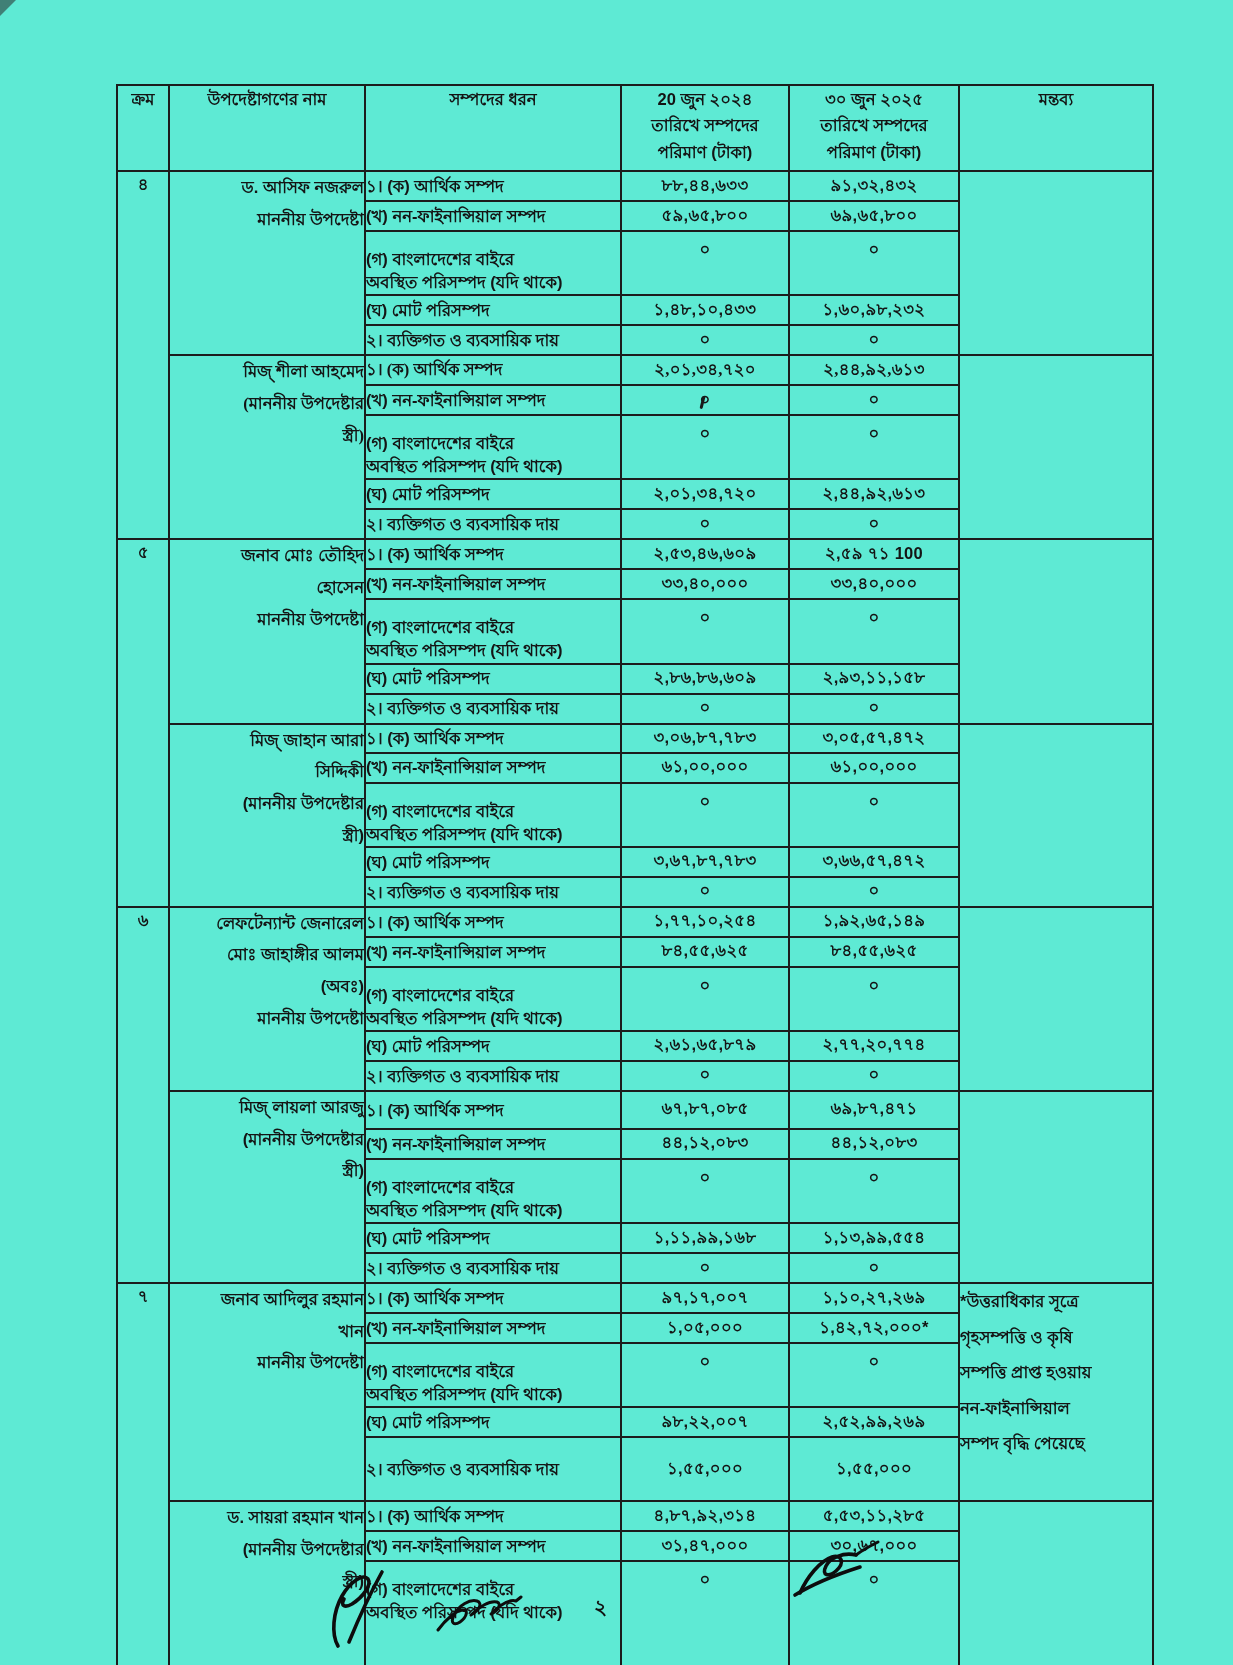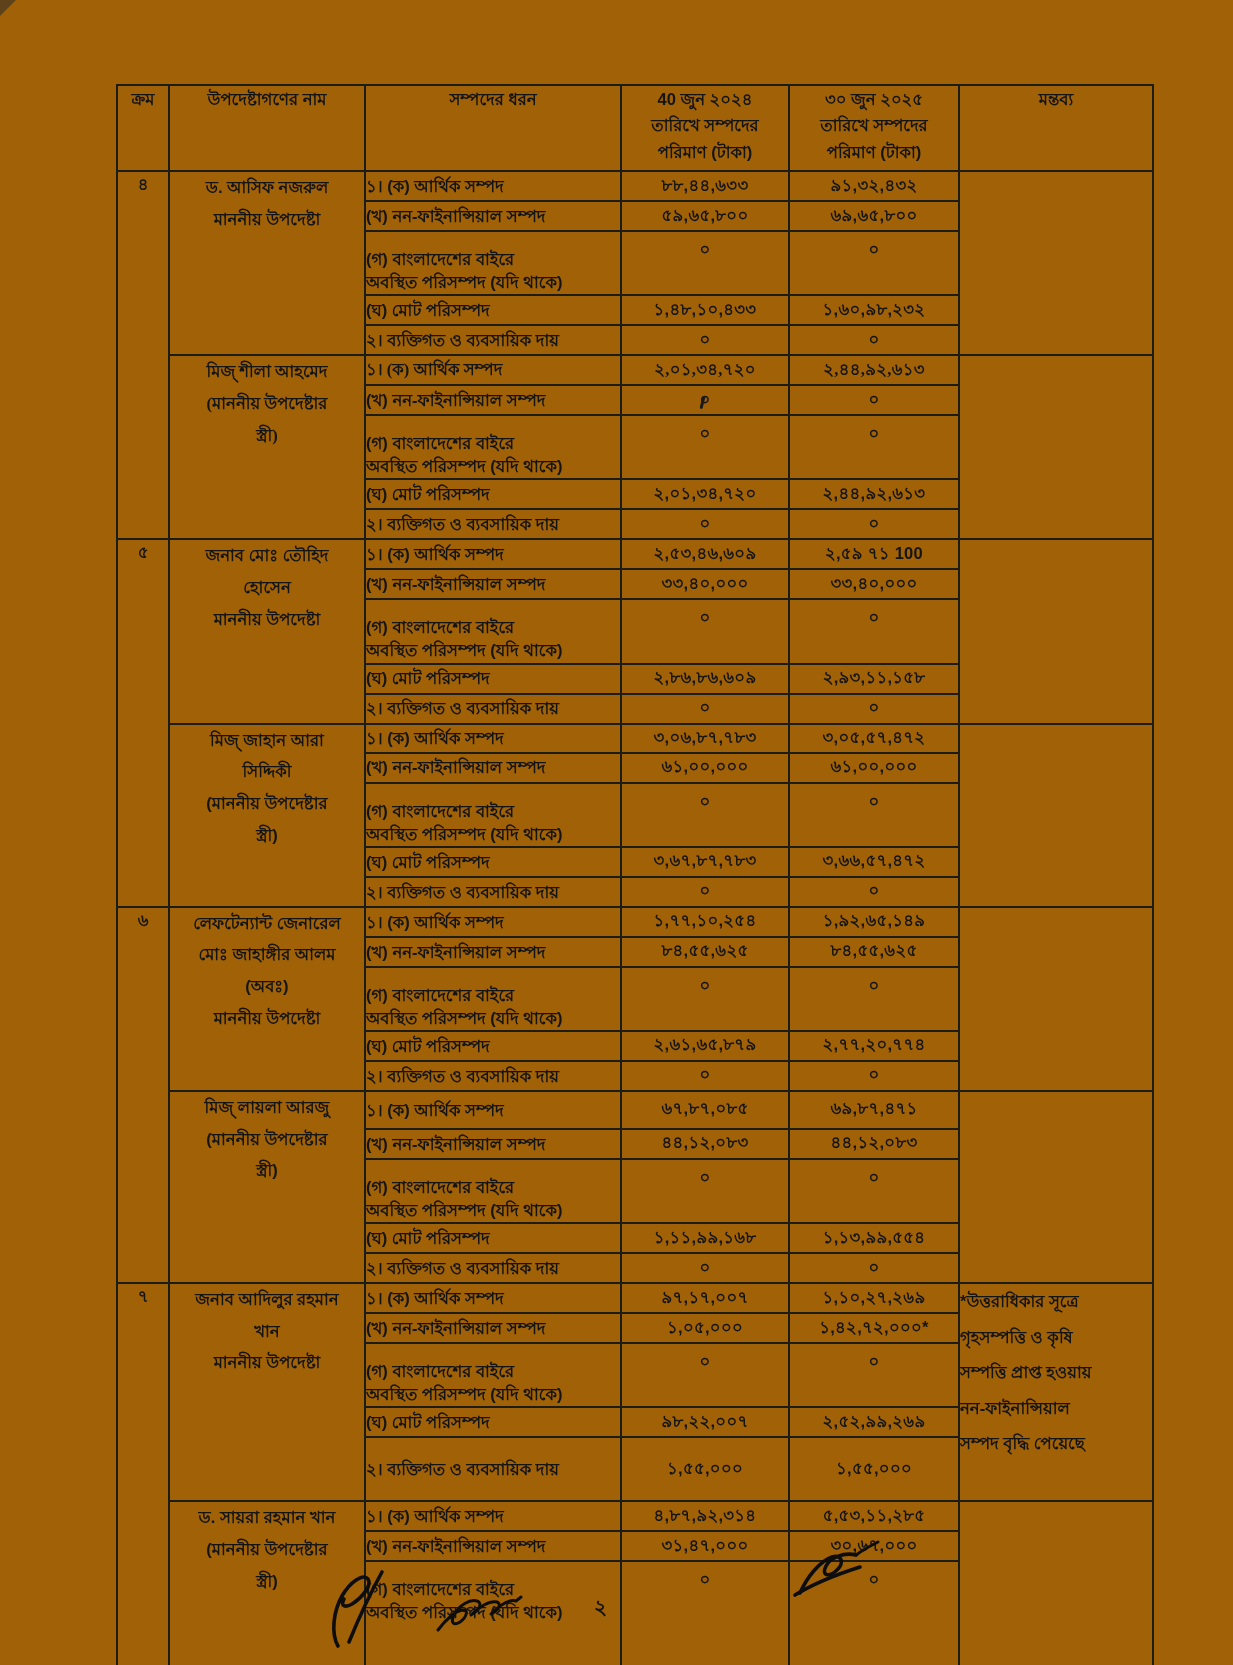--- a/index.html
+++ b/index.html
@@ -1,19 +1,19 @@
 <!DOCTYPE html>
 <html><head>
 <meta charset="utf-8">
 <style>
   html,body{margin:0;padding:0;background:#d8d8d8;}
   .page{
     position:relative;
     width:1233px;height:1665px;
-    background:#a16207;
+    background:#5eead4;
     font-family:"Liberation Sans", sans-serif;
     color:#151515;
     overflow:hidden;
   }
   .corner-shade{
     position:absolute;left:0;top:0;width:0;height:0;
     border-top:16px solid rgba(40,40,40,.55);
     border-right:16px solid transparent;
   }
   table.assets{
@@ -40,21 +40,21 @@
     font-size:17px;
   }
   td.serial{
     text-align:center;
     vertical-align:top;
     padding-top:10px;
     font-size:17px;
   }
   td.name{
     vertical-align:top;
-    text-align:center;
+    text-align:right;
     padding:5px 4px 0 10px;
     line-height:1.92;
     white-space:pre-line;
     font-size:16.5px;
   }
   td.asset{
     text-align:left;
     vertical-align:middle;
     padding:2px 4px 2px 8px;
     line-height:1.35;
@@ -111,21 +111,21 @@
       <col style="width:256px">
       <col style="width:168px">
       <col style="width:170px">
       <col style="width:194px">
     </colgroup>
     <thead>
       <tr>
         <th class="hdr">ক্রম</th>
         <th class="hdr">উপদেষ্টাগণের নাম</th>
         <th class="hdr">সম্পদের ধরন</th>
-        <th class="hdr">40 জুন ২০২৪
+        <th class="hdr">20 জুন ২০২৪
 তারিখে সম্পদের
 পরিমাণ (টাকা)</th>
         <th class="hdr">৩০ জুন ২০২৫
 তারিখে সম্পদের
 পরিমাণ (টাকা)</th>
         <th class="hdr">মন্তব্য</th>
       </tr>
     </thead>
     <tbody>
         <tr style="height: 30px;">

